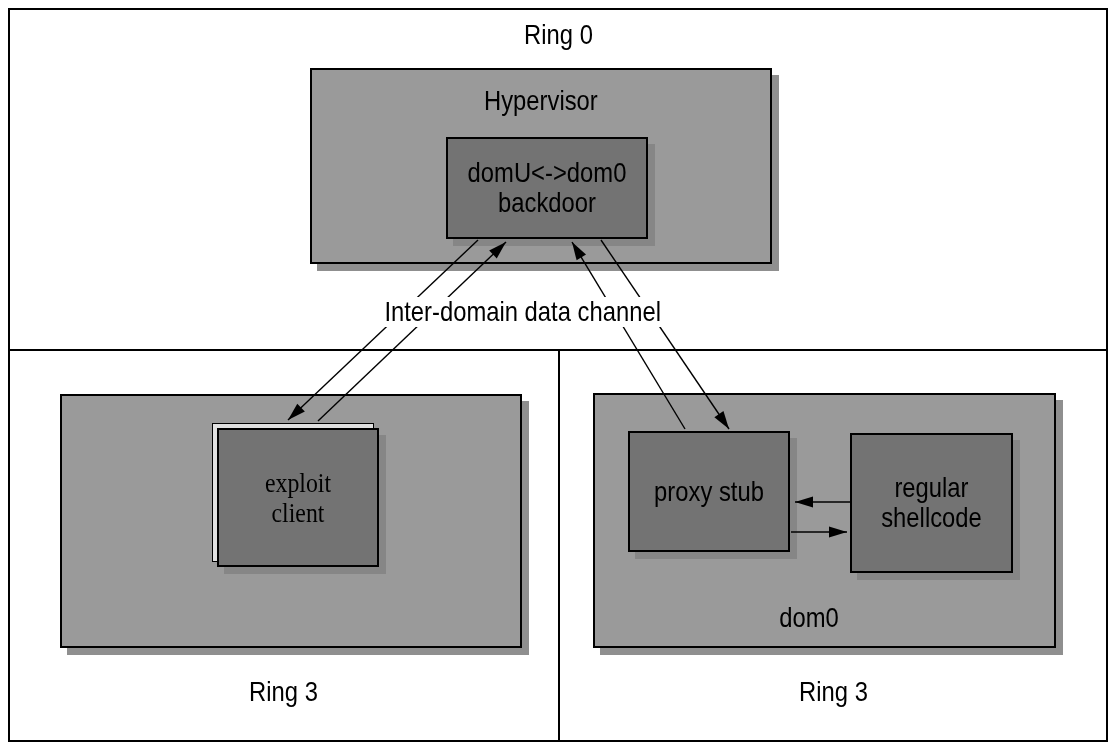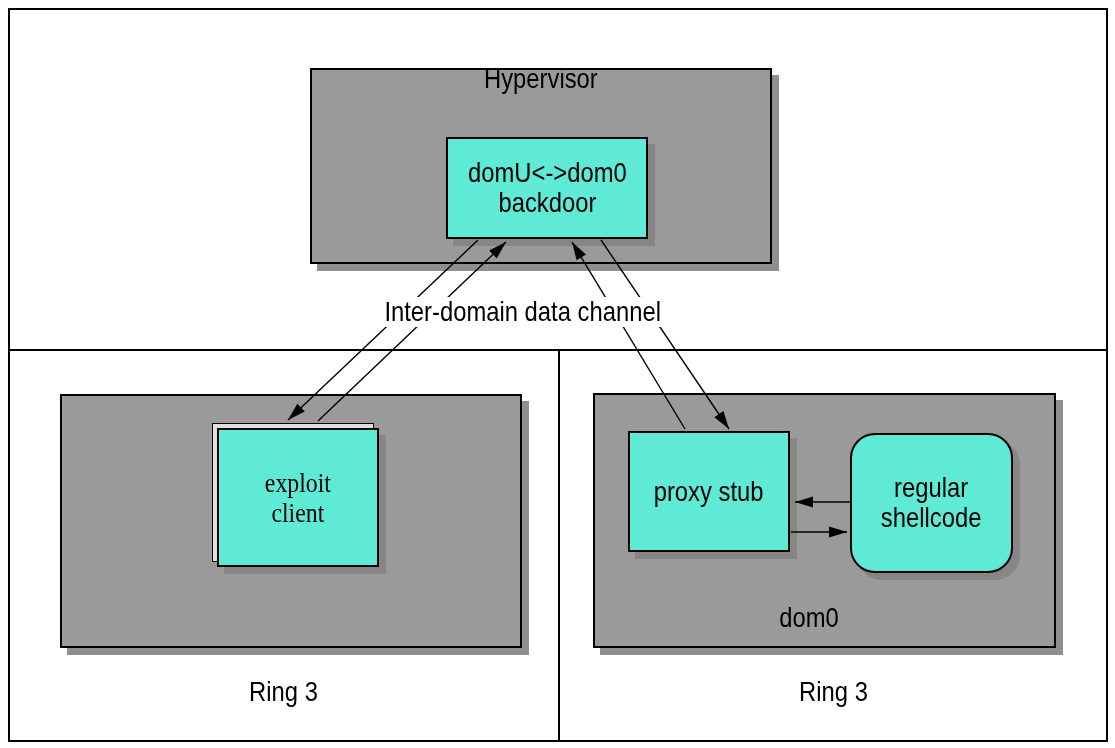--- a/index.html
+++ b/index.html
@@ -12,46 +12,49 @@
   
   .frame { border:2px solid #000; box-sizing:border-box; background:transparent; }
   .divider { background:#000; }
   
   .gbox {
     background:#9a9a9a; border:2px solid #000; box-sizing:border-box;
     box-shadow:7px 7px 0 #8f8f8f;
   }
   
   .lbox {
-    background:#5eead4; border:2px solid #000; box-sizing:border-box;
+    background:#737373; border:2px solid #000; box-sizing:border-box;
     box-shadow:7px 7px 0 #868686;
-    display:flex; flex-direction:column; align-items:center; justify-content:center;
+    display:flex; flex-direction:column; justify-content:center;
   }
   .backbox { background:#e0e0e0; border:1px solid #000; box-sizing:border-box; }
   
   .lbl {
     font-size:28px; line-height:30px; text-align:center; white-space:nowrap;
     transform:scaleX(0.85); transform-origin:50% 50%;
   }
   .lblwrap { display:flex; align-items:center; justify-content:center; }
   .channel-label { background:#ffffff; z-index:6; padding:0 2px; }
   svg.arrows { position:absolute; left:0; top:0; z-index:5; pointer-events:none; }
 </style>
 </head>
 <body>
 
 <div class="page">
 
   <div class="abs frame" style="left:8px; top:8px; width:1100px; height:734px;"></div>
   <div class="abs divider" style="left:8px; top:349px; width:1100px; height:2px;"></div>
   <div class="abs divider" style="left:558px; top:349px; width:2px; height:393px;"></div>
 
+  <div class="abs lblwrap" style="left:8px; top:20px; width:1100px; height:30px;">
+    <div class="lbl">Ring 0</div>
+  </div>
 
   <div class="abs gbox" style="left:310px; top:68px; width:462px; height:196px;"></div>
-  <div class="abs lblwrap" style="left:310px; top:64px; width:462px; height:30px;">
+  <div class="abs lblwrap" style="left:310px; top:86px; width:462px; height:30px;">
     <div class="lbl">Hypervisor</div>
   </div>
 
   <div class="abs lbox" style="left:446px; top:137px; width:202px; height:102px;">
     <div class="lbl">
       <div>domU&lt;-&gt;dom0</div>
       <div>backdoor</div>
     </div>
   </div>
 
@@ -67,21 +70,21 @@
   <div class="abs lblwrap" style="left:8px; top:677px; width:551px; height:30px;">
     <div class="lbl">Ring 3</div>
   </div>
 
   <div class="abs gbox" style="left:593px; top:393px; width:463px; height:255px;"></div>
 
   <div class="abs lbox" style="left:628px; top:431px; width:162px; height:121px;">
     <div class="lbl">proxy stub</div>
   </div>
 
-  <div class="abs lbox" style="left:850px; top:433px; width:163px; height:140px;border-radius:25px;">
+  <div class="abs lbox" style="left:850px; top:433px; width:163px; height:140px;">
     <div class="lbl">
       <div>regular</div>
       <div>shellcode</div>
     </div>
   </div>
   <div class="abs lblwrap" style="left:593px; top:603px; width:433px; height:30px;justify-content:center;">
     <div class="lbl">dom0</div>
   </div>
   <div class="abs lblwrap" style="left:559px; top:677px; width:549px; height:30px;">
     <div class="lbl">Ring 3</div>

